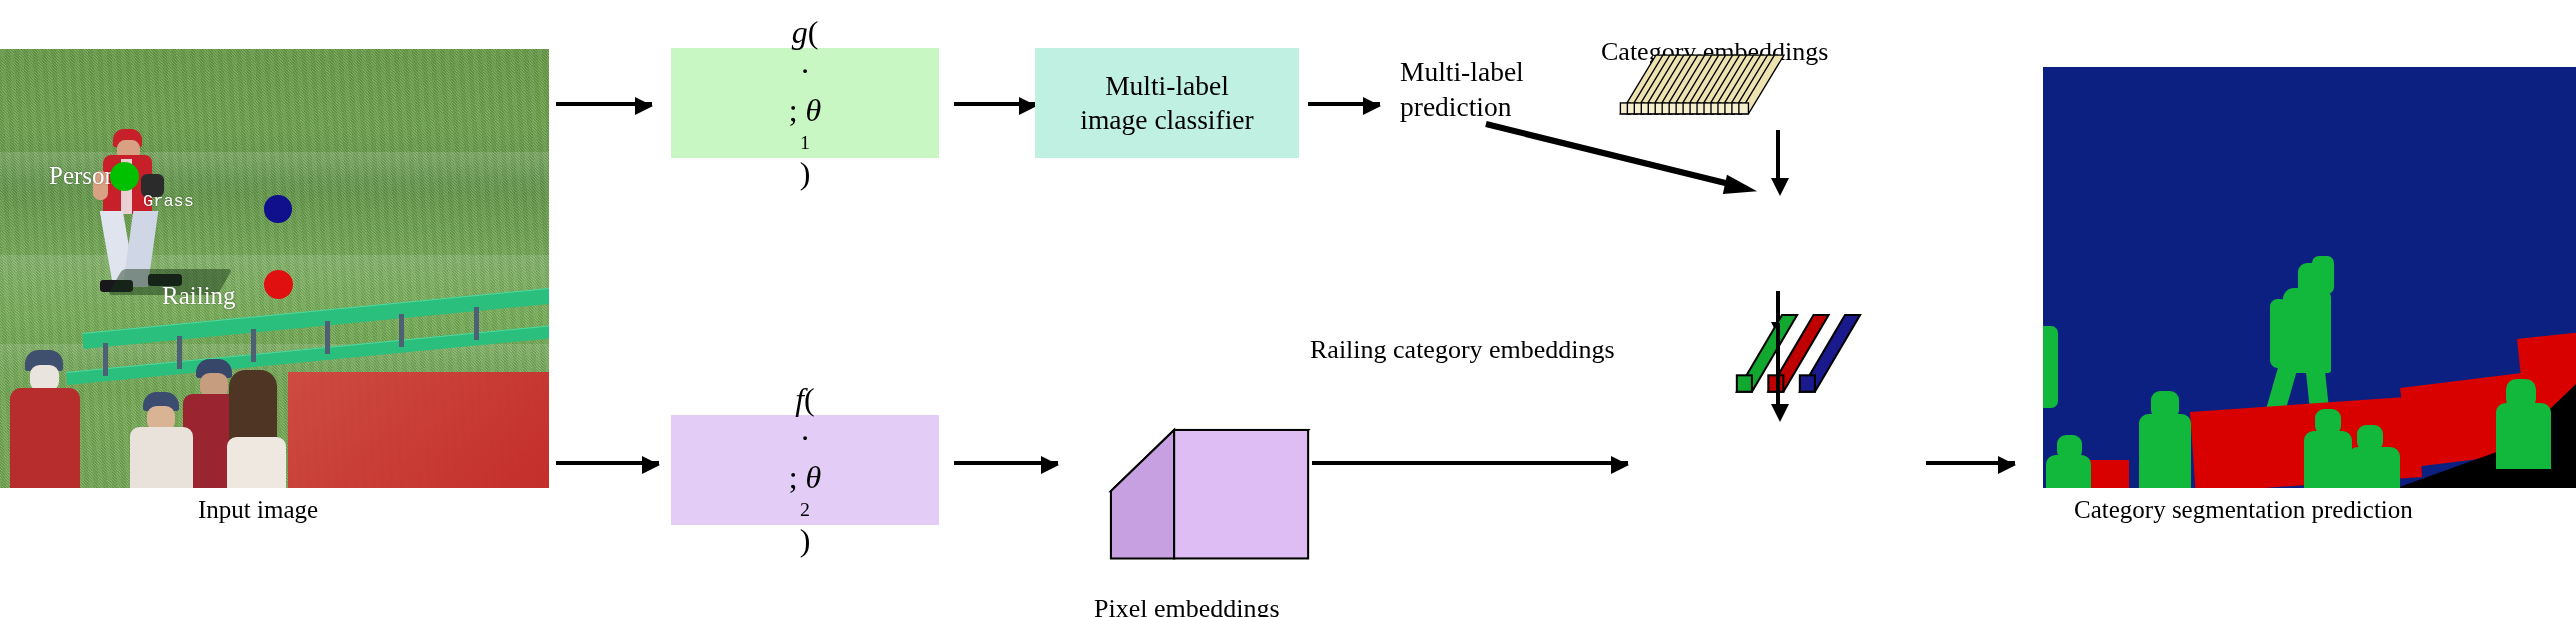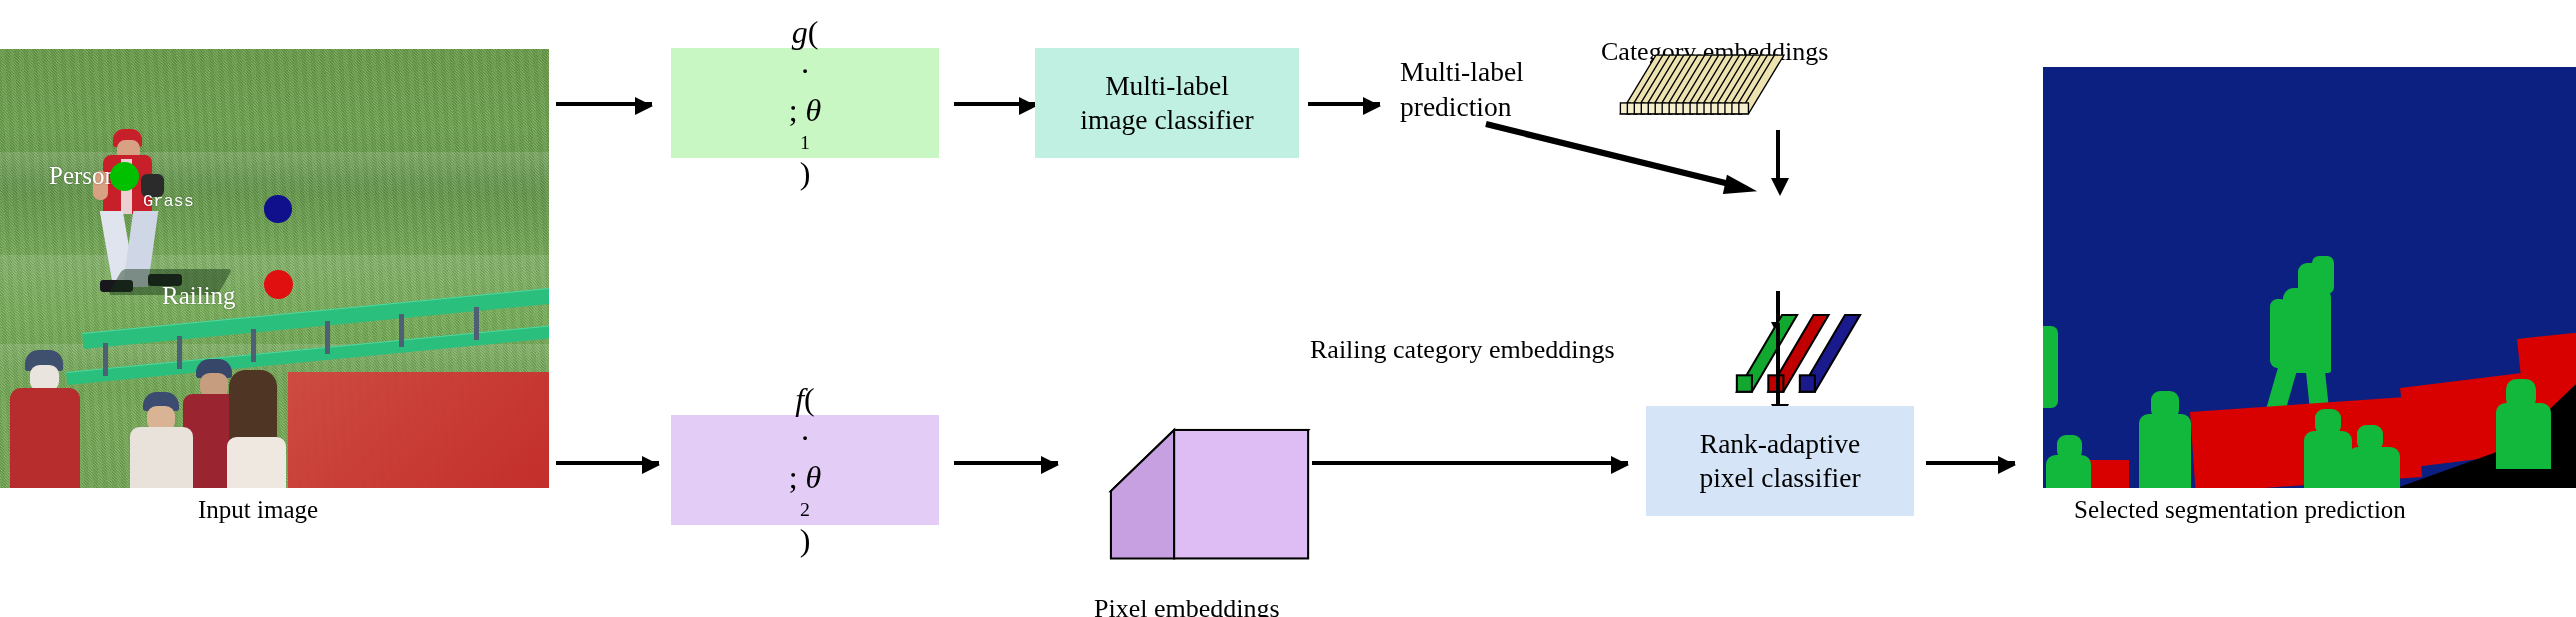--- a/index.html
+++ b/index.html
@@ -243,26 +243,20 @@
       <polygon points="58,185 150,96 345,96 253,185" fill="#cfa9e9" stroke="#000" stroke-width="3"></polygon>
       <polygon points="58,185 58,283 150,283 150,96" fill="#c7a0e2" stroke="#000" stroke-width="3"></polygon>
       <rect x="150" y="96" width="195" height="187" fill="#ddbdf3" stroke="#000" stroke-width="3"></rect>
     </svg>
   </div>
 
   <div class="cap" style="left:1094px;top:570px;font-size:26px;margin-top:24px;">Pixel embeddings</div>
 
   <div class="arrow-h" style="left:1312px;top:461px;width:316px;"></div>
 
-  <div class="box box-rank" style="left:1646px;top:406px;width:268px;height:110px;">
-    <span style="font-size:27.5px;">
-      <span>Rank-adaptive</span>
-      <span>pixel classifier</span>
-    </span>
-  </div>
 
   <div class="arrow-h" style="left:1926px;top:461px;width:89px;"></div>
 
   <div class="panel" style="left:2043px;top:67px;width:533px;height:421px;">
     <div class="seg-bg"></div>
 
     <div class="seg seg-green" style="left:255px;top:196px;width:27.5px;height:30px;border-radius:9px 9px 2.7px 2.7px;"></div>
     <div class="seg seg-green" style="left:240px;top:221px;width:48px;height:85px;border-radius:11px 9.6px 2.7px 2.7px;"></div>
     <div class="seg seg-green" style="left:227px;top:232px;width:18px;height:69px;border-radius:7.6px;"></div>
     <div class="seg seg-green" style="left:237px;top:295px;width:19px;height:74px;transform:rotate(16deg);transform-origin:top center;border-radius:6.2px;"></div>
@@ -285,16 +279,16 @@
     <div class="seg seg-green" style="left:272px;top:342px;width:26px;height:26px;border-radius:9px;"></div>
     <div class="seg seg-green" style="left:261px;top:364px;width:48px;height:69px;border-radius:9.6px 9.6px 0 0;"></div>
     <div class="seg seg-green" style="left:314px;top:358px;width:26px;height:26px;border-radius:9px;"></div>
     <div class="seg seg-green" style="left:305px;top:380px;width:52px;height:52px;border-radius:9.6px 9.6px 0 0;"></div>
     <div class="seg seg-green" style="left:463px;top:312px;width:30px;height:30px;border-radius:10.3px;"></div>
     <div class="seg seg-green" style="left:453px;top:336px;width:55px;height:66px;border-radius:9.6px 9.6px 0 0;"></div>
     <div class="seg seg-green" style="left:269px;top:189px;width:22px;height:38px;border-radius:6.9px;"></div>
     <div class="seg seg-green" style="left:0px;top:259px;width:15px;height:82px;border-radius:0 6.9px 6.9px 0;"></div>
   </div>
 
-  <div class="cap" style="left:2074px;top:496px;font-size:25px;">Selected segmentation prediction</div>
+  <div class="cap" style="left:2074px;top:496px;font-size:25px;">Category segmentation prediction</div>
 
 </div>
 
 
 </body></html>

